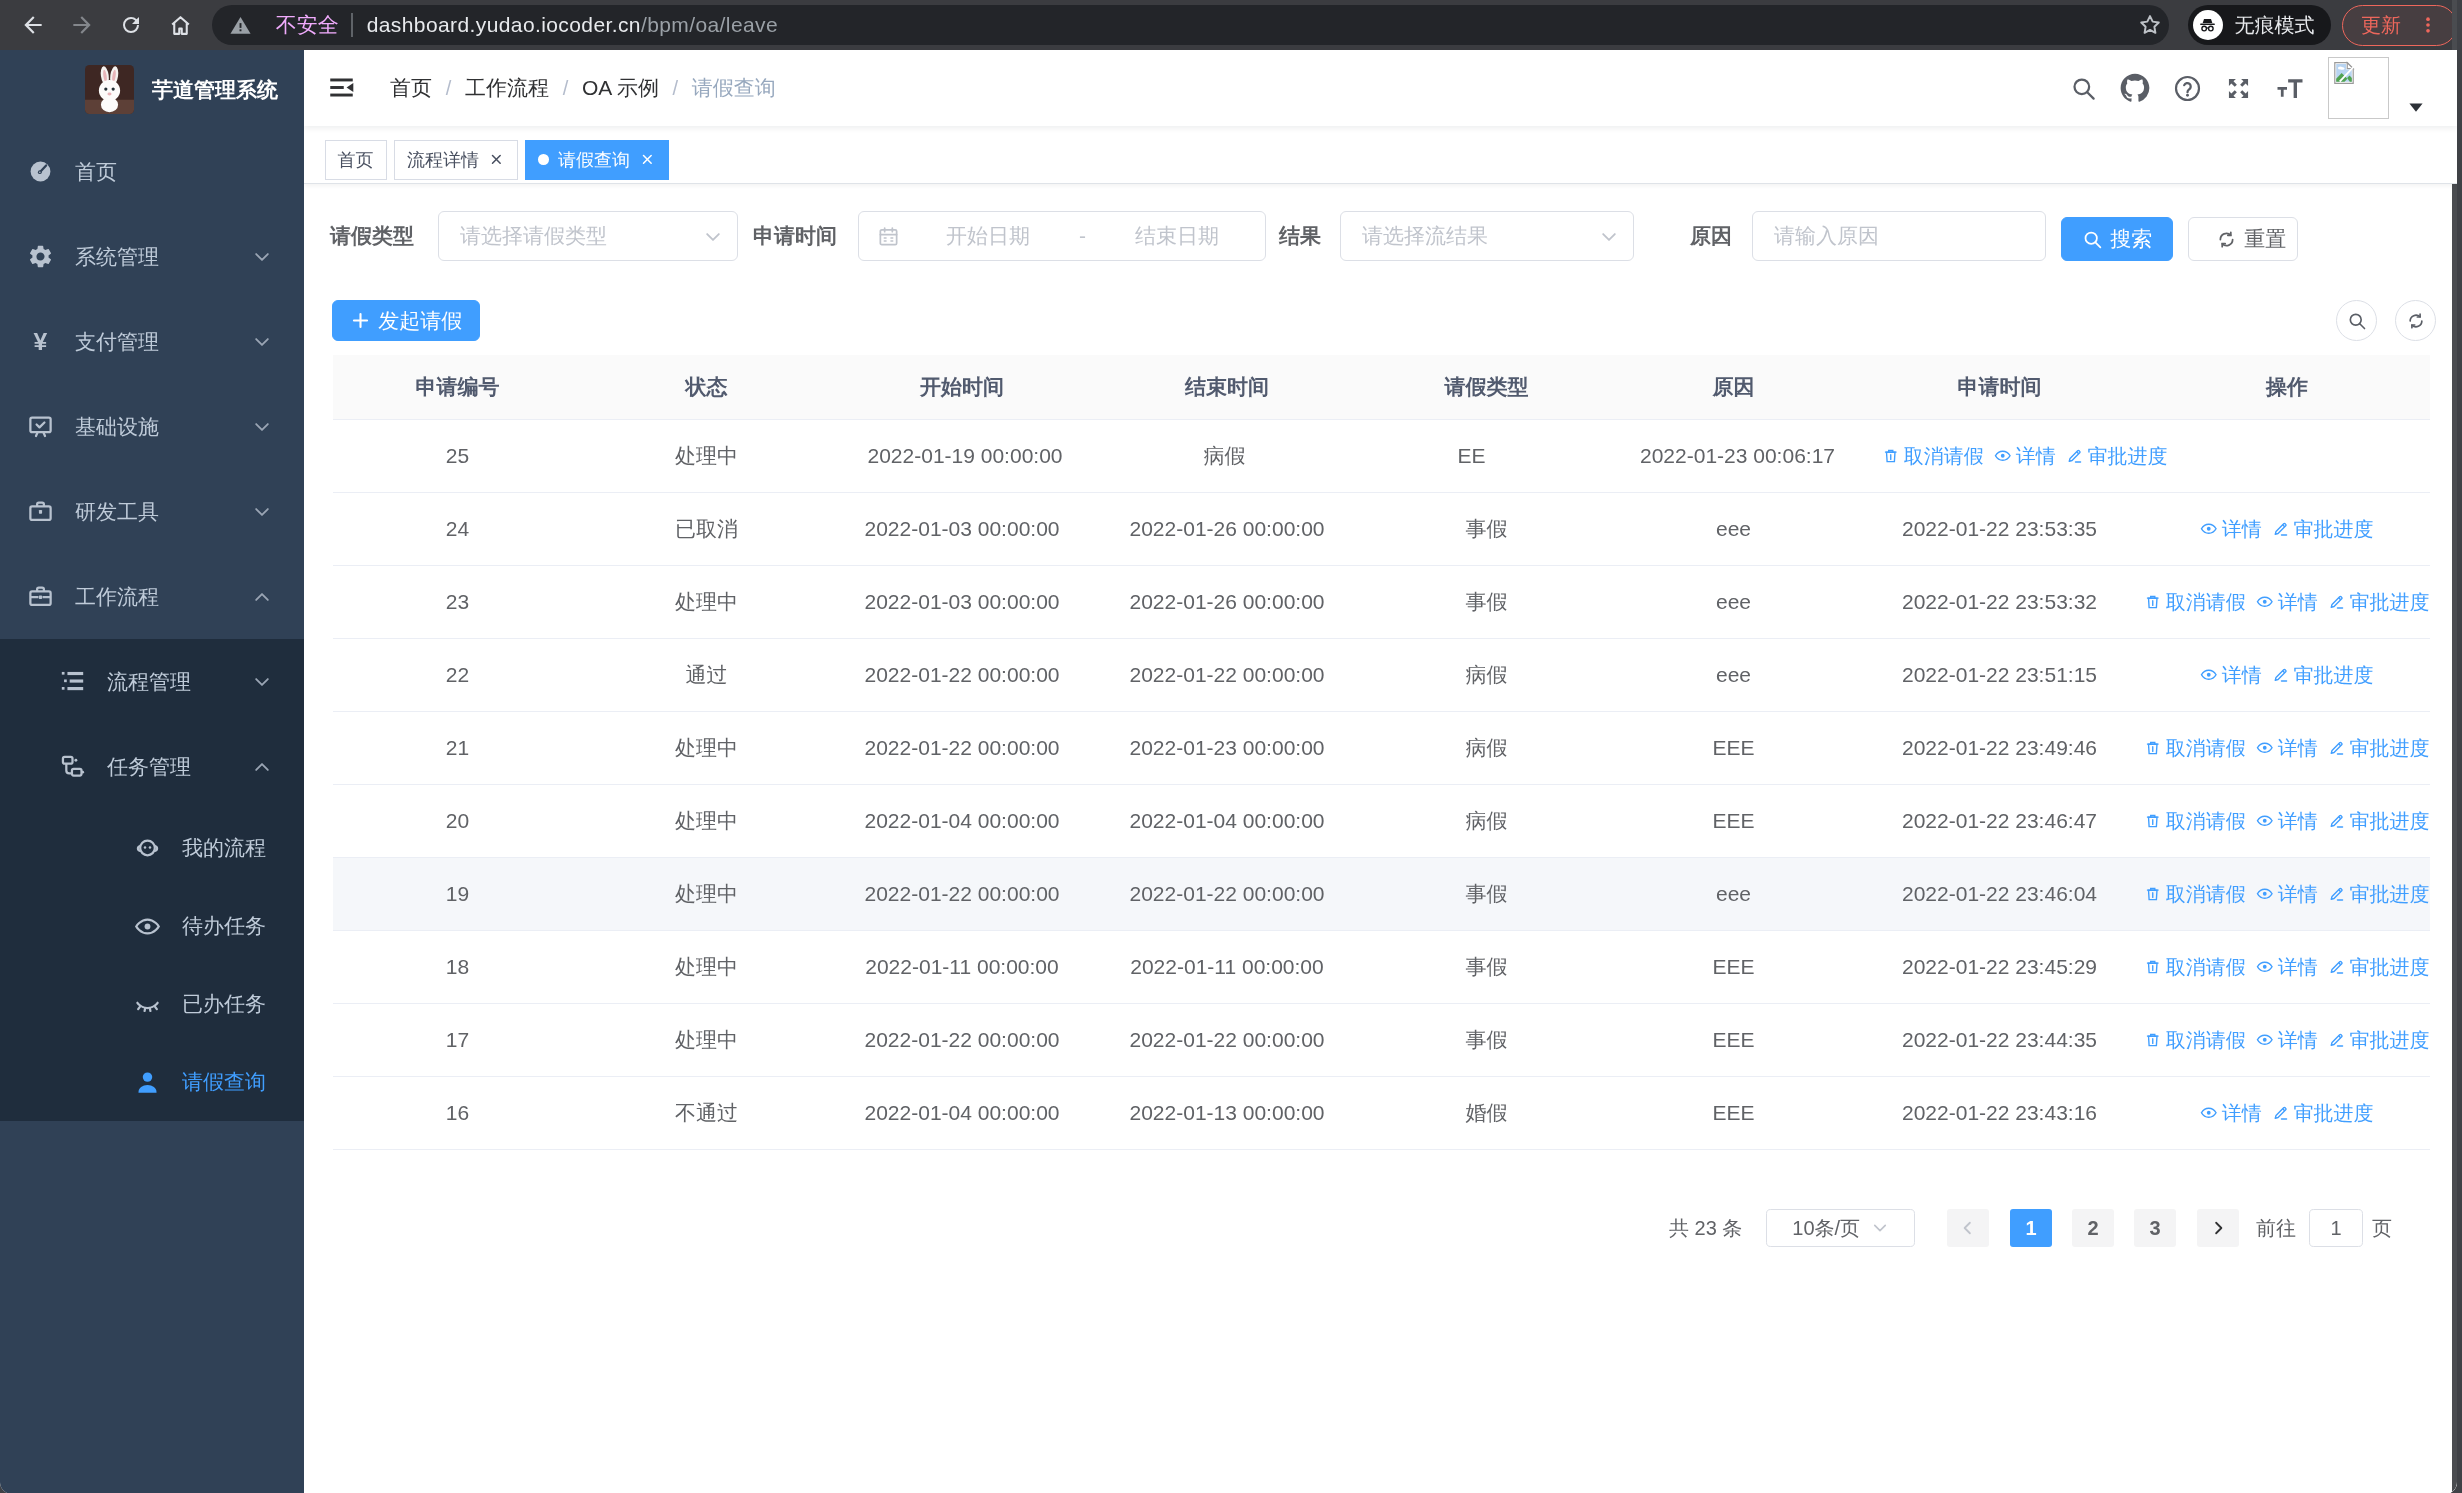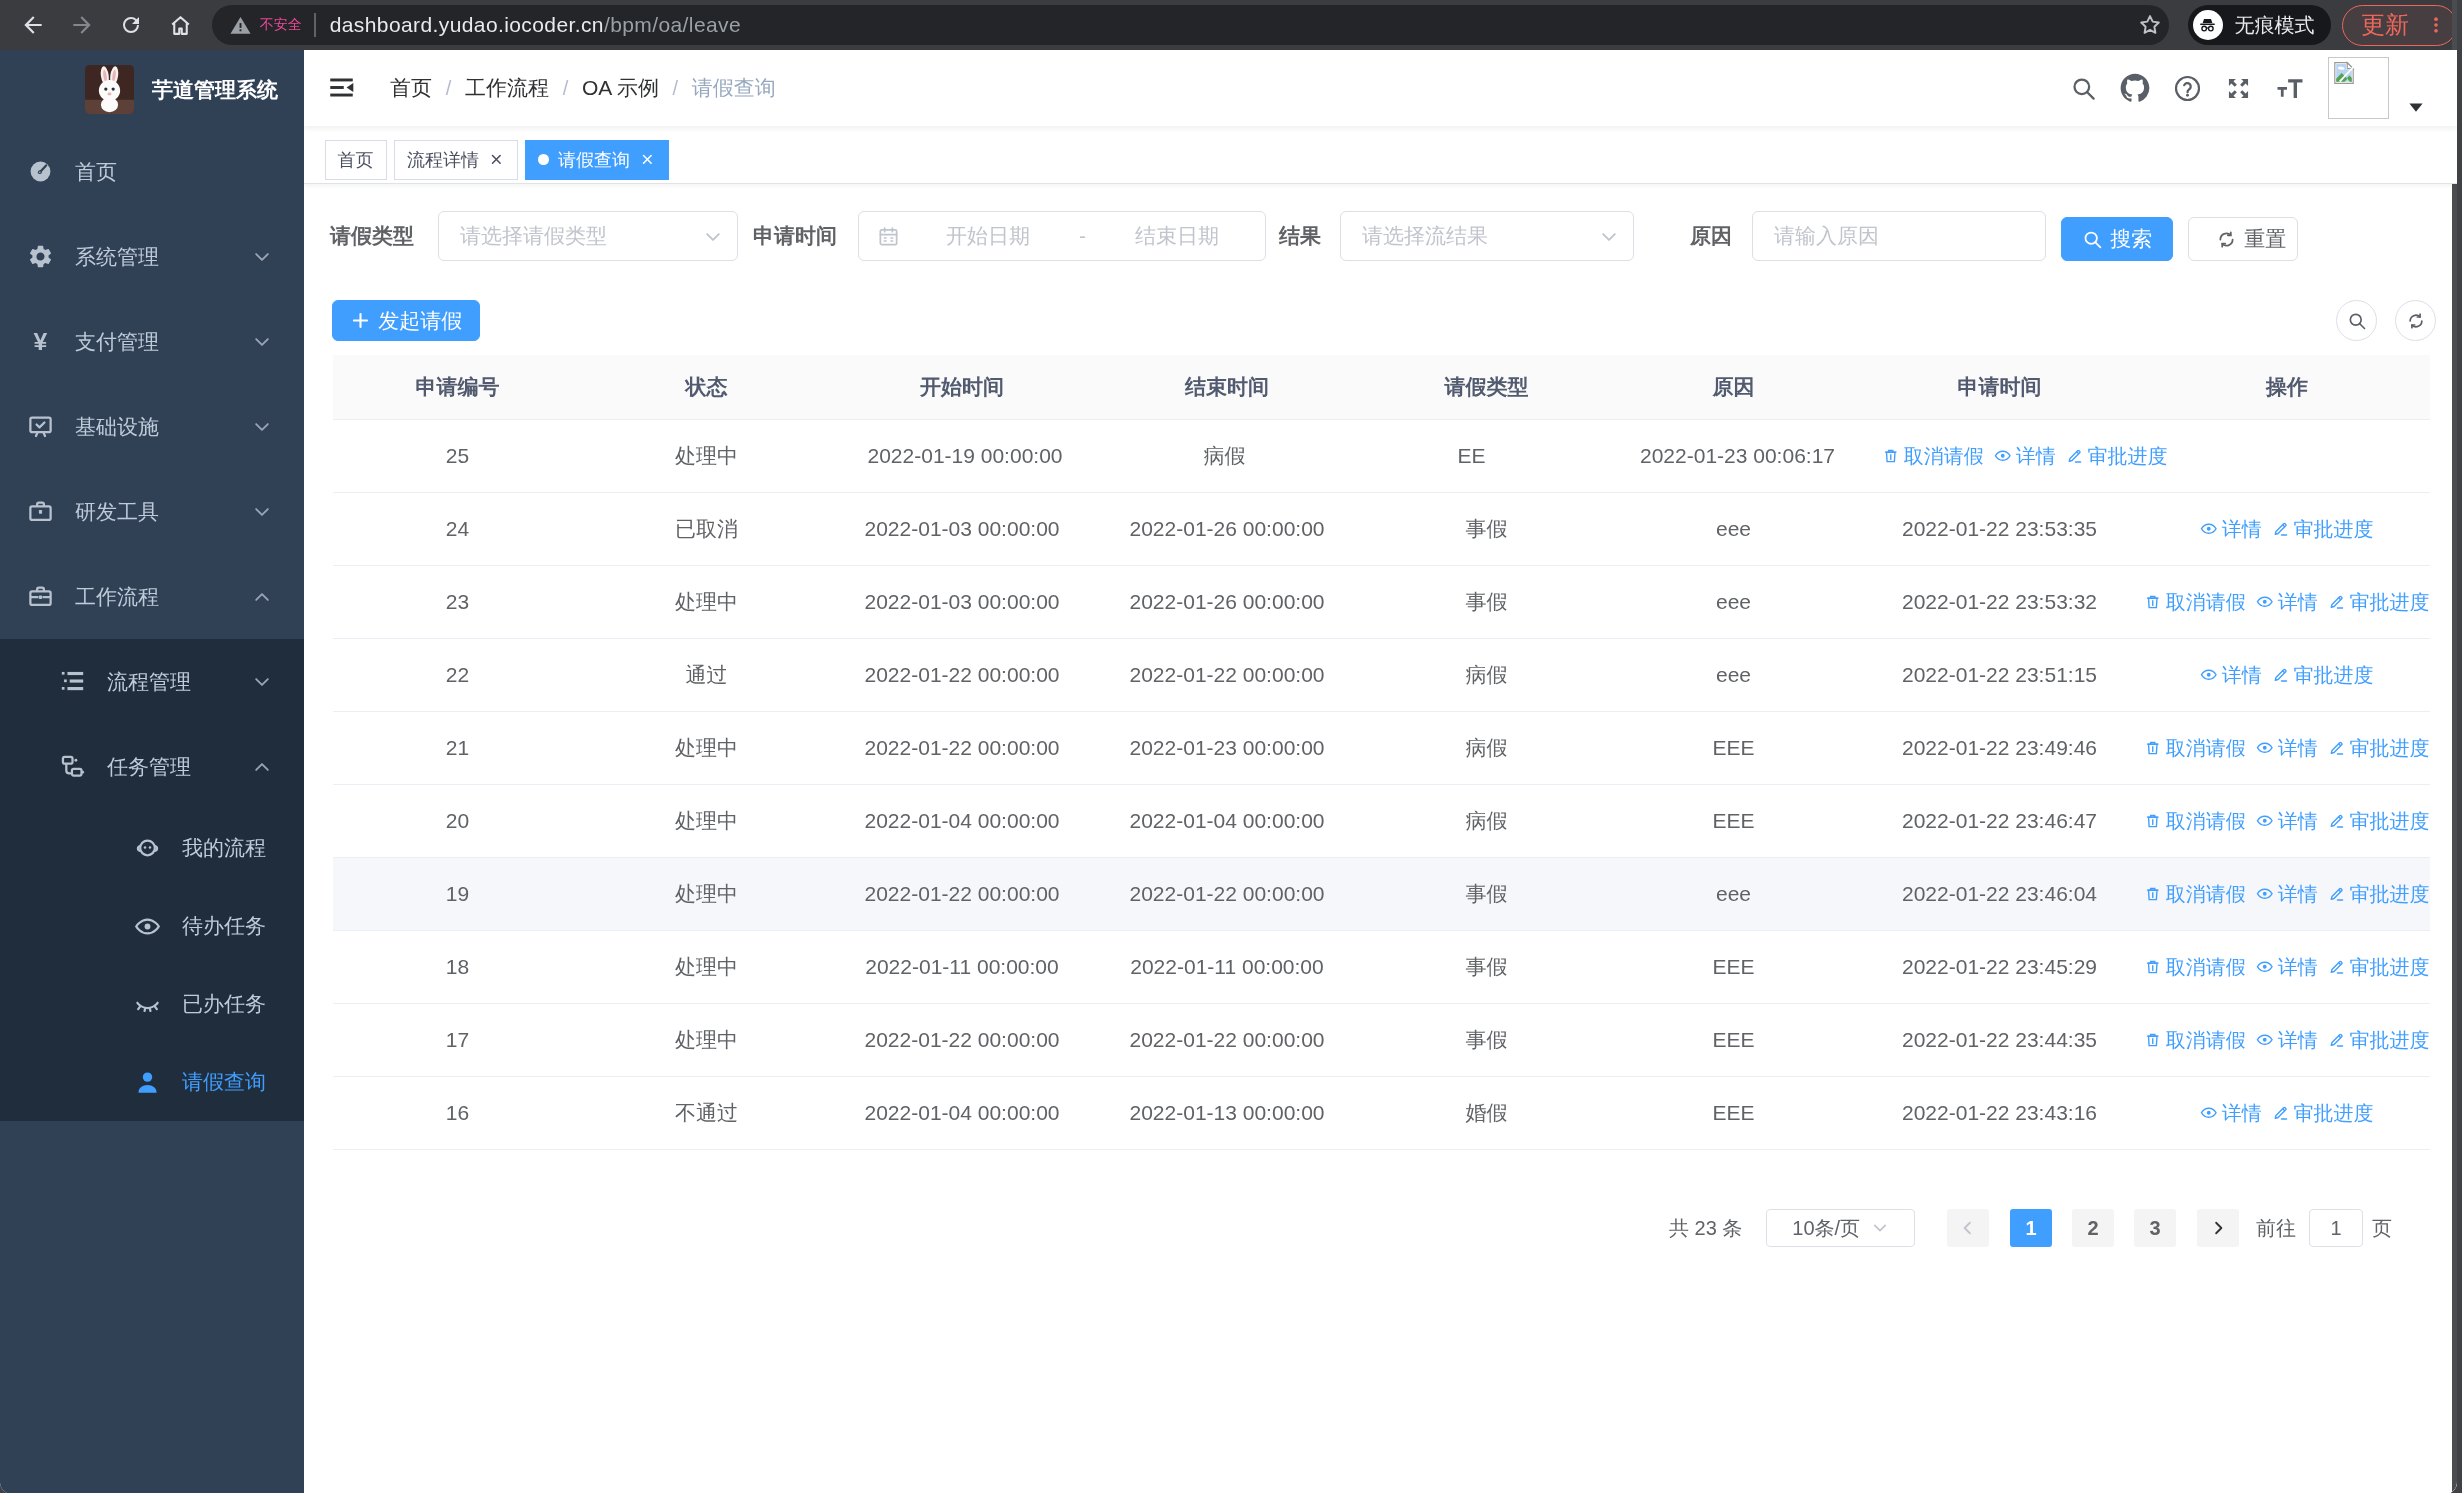--- a/index.html
+++ b/index.html
@@ -13,33 +13,33 @@
   .chrome { position:absolute; left:0; top:0; width:100%; height:50px; background:#3b3c40;
             display:flex; align-items:center; }
   .chrome-btn { width:30px; height:30px; display:flex; align-items:center; justify-content:center;
                 color:#dee1e6; flex:0 0 auto; }
   .chrome-btn.back { margin-left:18px; }
   .chrome-btn + .chrome-btn { margin-left:19px; }
   .chrome-btn.dim { color:#84878c; }
   .urlbar { position:absolute; left:212px; top:5.3px; width:1957px; height:40px; background:#232529;
             border-radius:20px; display:flex; align-items:center; color:#9aa0a6; }
   .urlbar .warn { margin-left:16.7px; color:#9aa0a6; }
-  .urlbar .sec { margin-left:8px; font-size:14px; color:#ec4899; }
+  .urlbar .sec { margin-left:24px; font-size:21px; color:#f0abfc; }
   .urlbar .divider { width:2.3px; height:24px; background:#5f6368; margin:0 13.7px 0 12px; }
   .urlbar .domain { font-size:21px; color:#e8eaed; letter-spacing:0.4px; }
   .urlbar .path { font-size:21px; color:#9aa0a6; letter-spacing:0.4px; }
   .chrome-star { position:absolute; left:2137px; top:12px; color:#bdc1c6; }
   .incog { position:absolute; left:2188px; top:5.3px; height:40px; border-radius:20px; background:#17181b;
            display:flex; align-items:center; padding:0 16.7px 0 4.6px; }
   .incog .badge { width:30px; height:30px; border-radius:50%; background:#fff; display:flex;
                   align-items:center; justify-content:center; color:#17181b; }
   .incog .txt { color:#e8eaed; font-size:20px; margin-left:12px; }
   .update-pill { position:absolute; left:2342px; top:4.6px; width:115px; height:41px; border:1.5px solid #ee675c; background:rgba(238,103,92,.07);
                  border-radius:21px; display:flex; align-items:center; color:#ee675c; }
-  .update-pill .txt { font-size:24px; margin-left:18px; }
+  .update-pill .txt { font-size:20px; margin-left:18px; }
   .update-pill .dots { margin-left:16.7px; color:#ee675c; }
 
   
   .app { position:absolute; left:0; top:50px; width:100%; height:1443px; display:flex; }
   .sidebar { width:304px; height:100%; background:#304156; flex:0 0 auto; position:relative; }
   .content { flex:1; height:100%; background:#fff; position:relative; overflow:hidden; }
 
   
   .logo-row { height:79px; display:flex; align-items:center;padding-left:32px; }
   .logo-img { width:49px; height:49px; margin-left:53px; border-radius:4.6px; overflow:hidden; flex:0 0 auto; }

